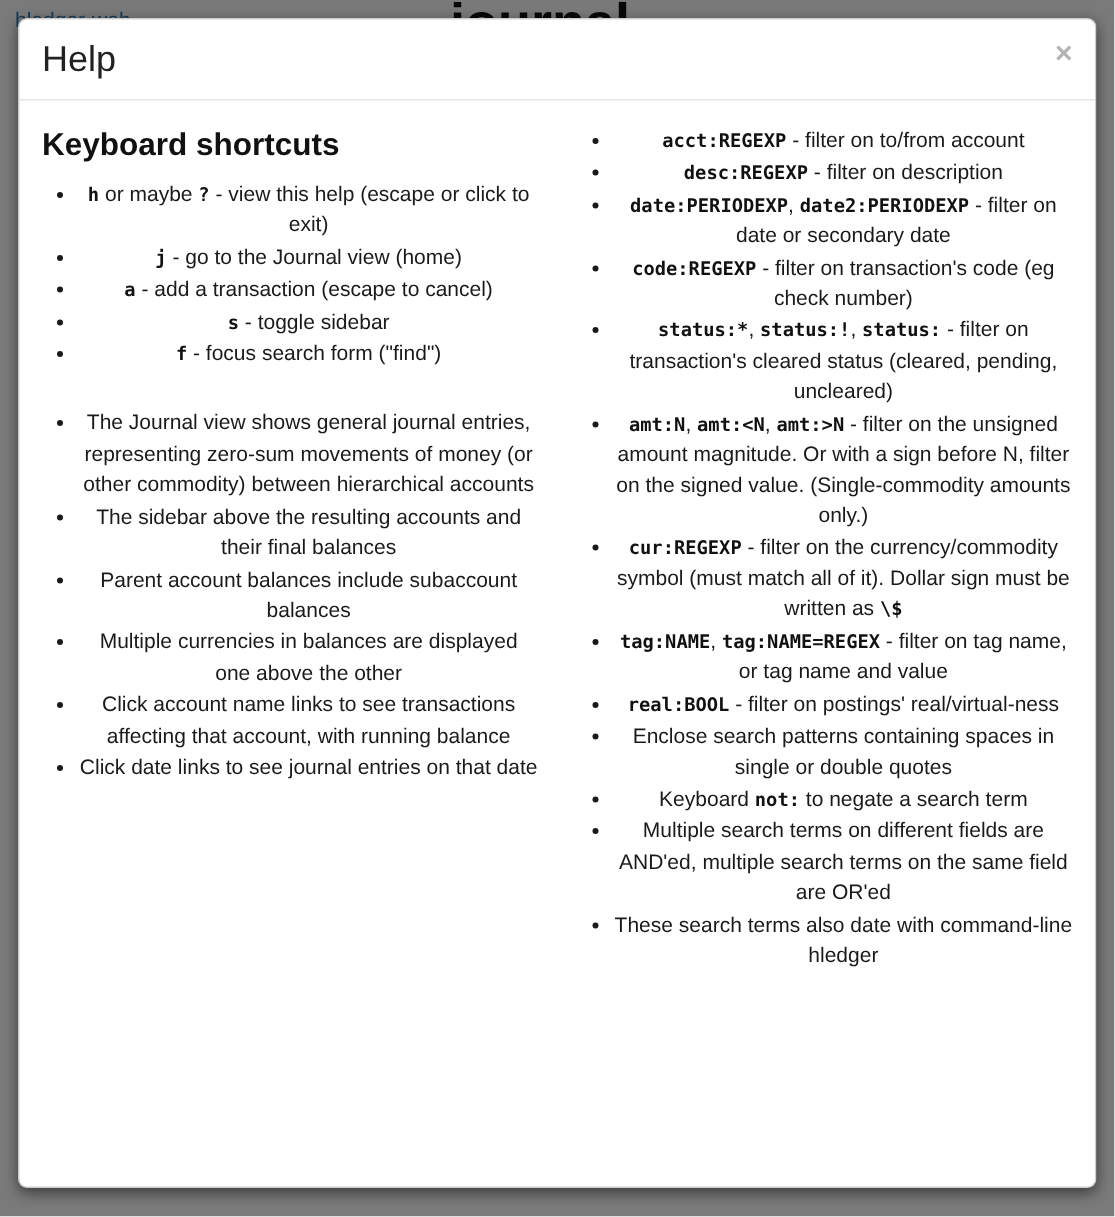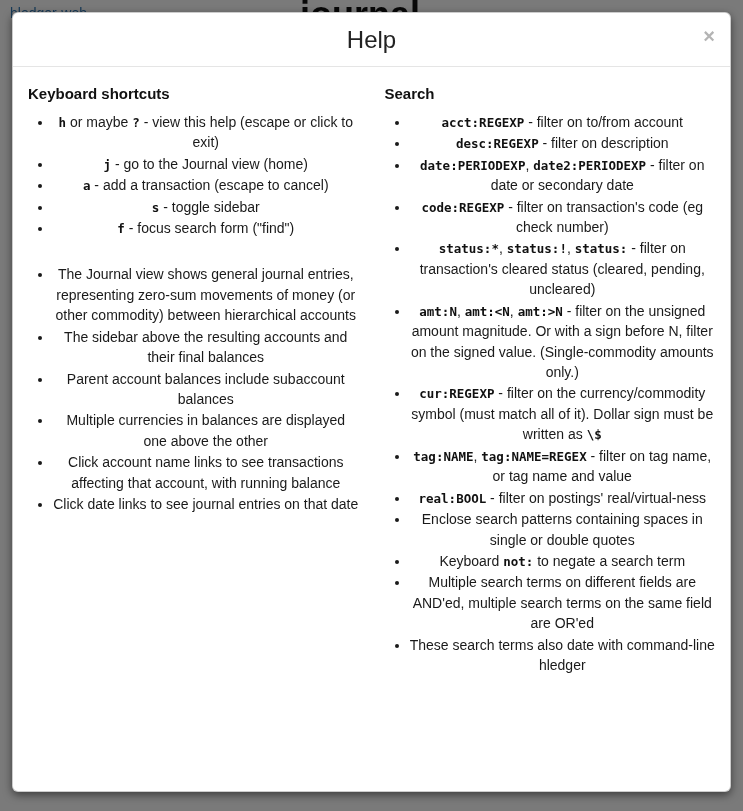--- a/index.html
+++ b/index.html
@@ -31,42 +31,41 @@
     border:1px solid rgba(0,0,0,0.2);
     border-radius:6px;
     box-shadow:0 3px 9px rgba(0,0,0,0.5);
     z-index:3;
     overflow:hidden;
   }
   .modal-header {
     position:relative;
     padding:13px 15px 11px 15px;
     border-bottom:1px solid #e5e5e5;
-    text-align:center;
   }
   .modal-title {
     font-size:24px;
     font-weight:500;
     color:#222;
     line-height:1.2;
   }
   .close-btn {
     position:absolute; right:15px; top:13px;
     font-size:20px; font-weight:bold; line-height:1;
     color:#b4b4b4; cursor:pointer;
   }
   .modal-body {
     padding:16px 15px 15px 15px;
     display:flex;
     gap:26px;
   }
   .col { flex:1 1 0; min-width:0; }
   .section + .section { margin-top:26px; }
   .section-heading {
-    font-size:15px;
+    font-size:21px;
     font-weight:bold;
     color:#111;
     margin:2px 0 10px 0;
   }
   ul.help-list {
     margin:0;
     padding-left:25px;
     list-style-type:disc;
   }
   ul.help-list li {
@@ -117,21 +116,20 @@
             <li><span>The sidebar above the resulting accounts and their final balances</span></li>
             <li><span>Parent account balances include subaccount balances</span></li>
             <li><span>Multiple currencies in balances are displayed one above the other</span></li>
             <li><span>Click account name links to see transactions affecting that account, with running balance</span></li>
             <li><span>Click date links to see journal entries on that date</span></li>
           </ul>
       </div>
     </div>
     <div class="col">
       <div class="section">
-        <div class="section-heading">Search</div>
         <ul class="help-list">
             <li><code class="inline-code">acct:REGEXP</code><span> - filter on to/from account</span></li>
             <li><code class="inline-code">desc:REGEXP</code><span> - filter on description</span></li>
             <li><code class="inline-code">date:PERIODEXP</code><span>, </span><code class="inline-code">date2:PERIODEXP</code><span> - filter on date or secondary date</span></li>
             <li><code class="inline-code">code:REGEXP</code><span> - filter on transaction's code (eg check number)</span></li>
             <li><code class="inline-code">status:*</code><span>, </span><code class="inline-code">status:!</code><span>, </span><code class="inline-code">status:</code><span> - filter on transaction's cleared status (cleared, pending, uncleared)</span></li>
             <li><code class="inline-code">amt:N</code><span>, </span><code class="inline-code">amt:&lt;N</code><span>, </span><code class="inline-code">amt:&gt;N</code><span> - filter on the unsigned amount magnitude. Or with a sign before N, filter on the signed value. (Single-commodity amounts only.)</span></li>
             <li><code class="inline-code">cur:REGEXP</code><span> - filter on the currency/commodity symbol (must match all of it). Dollar sign must be written as </span><code class="inline-code">\$</code></li>
             <li><code class="inline-code">tag:NAME</code><span>, </span><code class="inline-code">tag:NAME=REGEX</code><span> - filter on tag name, or tag name and value</span></li>
             <li><code class="inline-code">real:BOOL</code><span> - filter on postings' real/virtual-ness</span></li>

